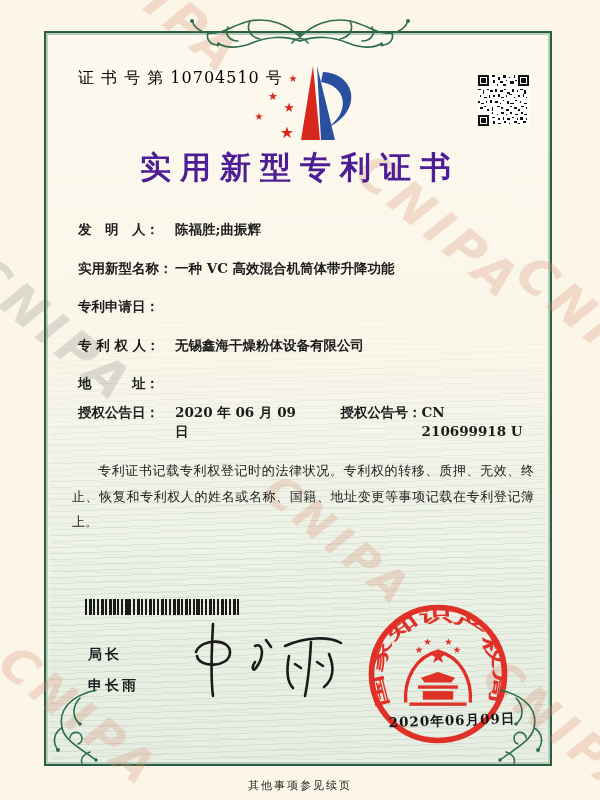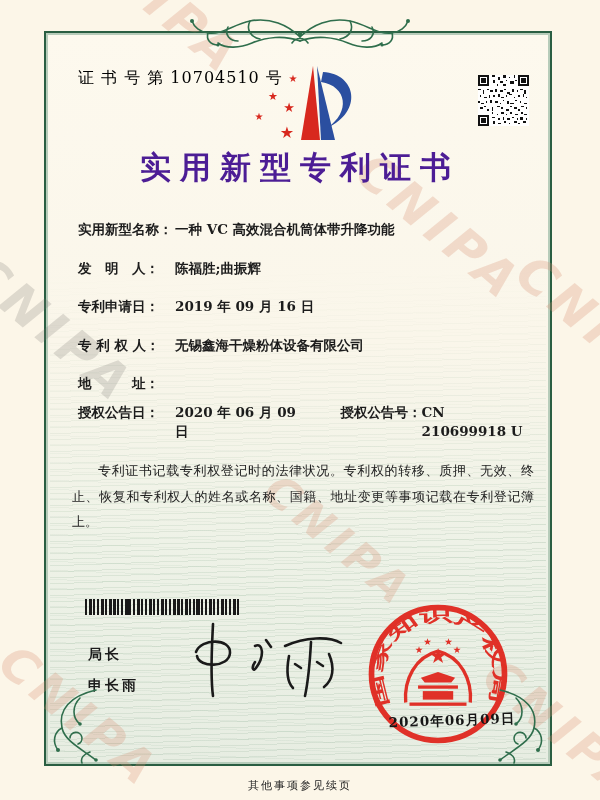--- a/index.html
+++ b/index.html
@@ -291,30 +291,29 @@
         <rect x="23" y="30" width="2" height="1"></rect>
         <rect x="26" y="31" width="1" height="1"></rect>
       <rect x="29" y="30" width="2" height="1"></rect>
     </g>
   </svg>
 
   <div class="title">实用新型专利证书</div>
 
   <div class="fields">
     <div class="field-row gap-lg">
+      <span class="f-label">发　明　人：</span>
+      <span class="f-value">陈福胜;曲振辉</span>
+    </div>
+    <div class="field-row gap-lg">
       <span class="f-label">实用新型名称：</span>
       <span class="f-value">一种 VC 高效混合机筒体带升降功能</span>
     </div>
     <div class="field-row gap-lg">
-      <span class="f-label">发　明　人：</span>
-      <span class="f-value">陈福胜;曲振辉</span>
-    </div>
-    <div class="field-row gap-lg">
       <span class="f-label">专利申请日：</span>
-      <span class="f-value">2019 年 09 月 16 日</span>
     </div>
     <div class="field-row gap-lg">
       <span class="f-label">专 利 权 人：</span>
       <span class="f-value">无锡鑫海干燥粉体设备有限公司</span>
     </div>
     <div class="field-row" style="margin-bottom:9px">
       <span class="f-label">地　　　址：</span>
     </div>
     <div class="field-row dual">
       <span class="f-label">授权公告日：</span>

